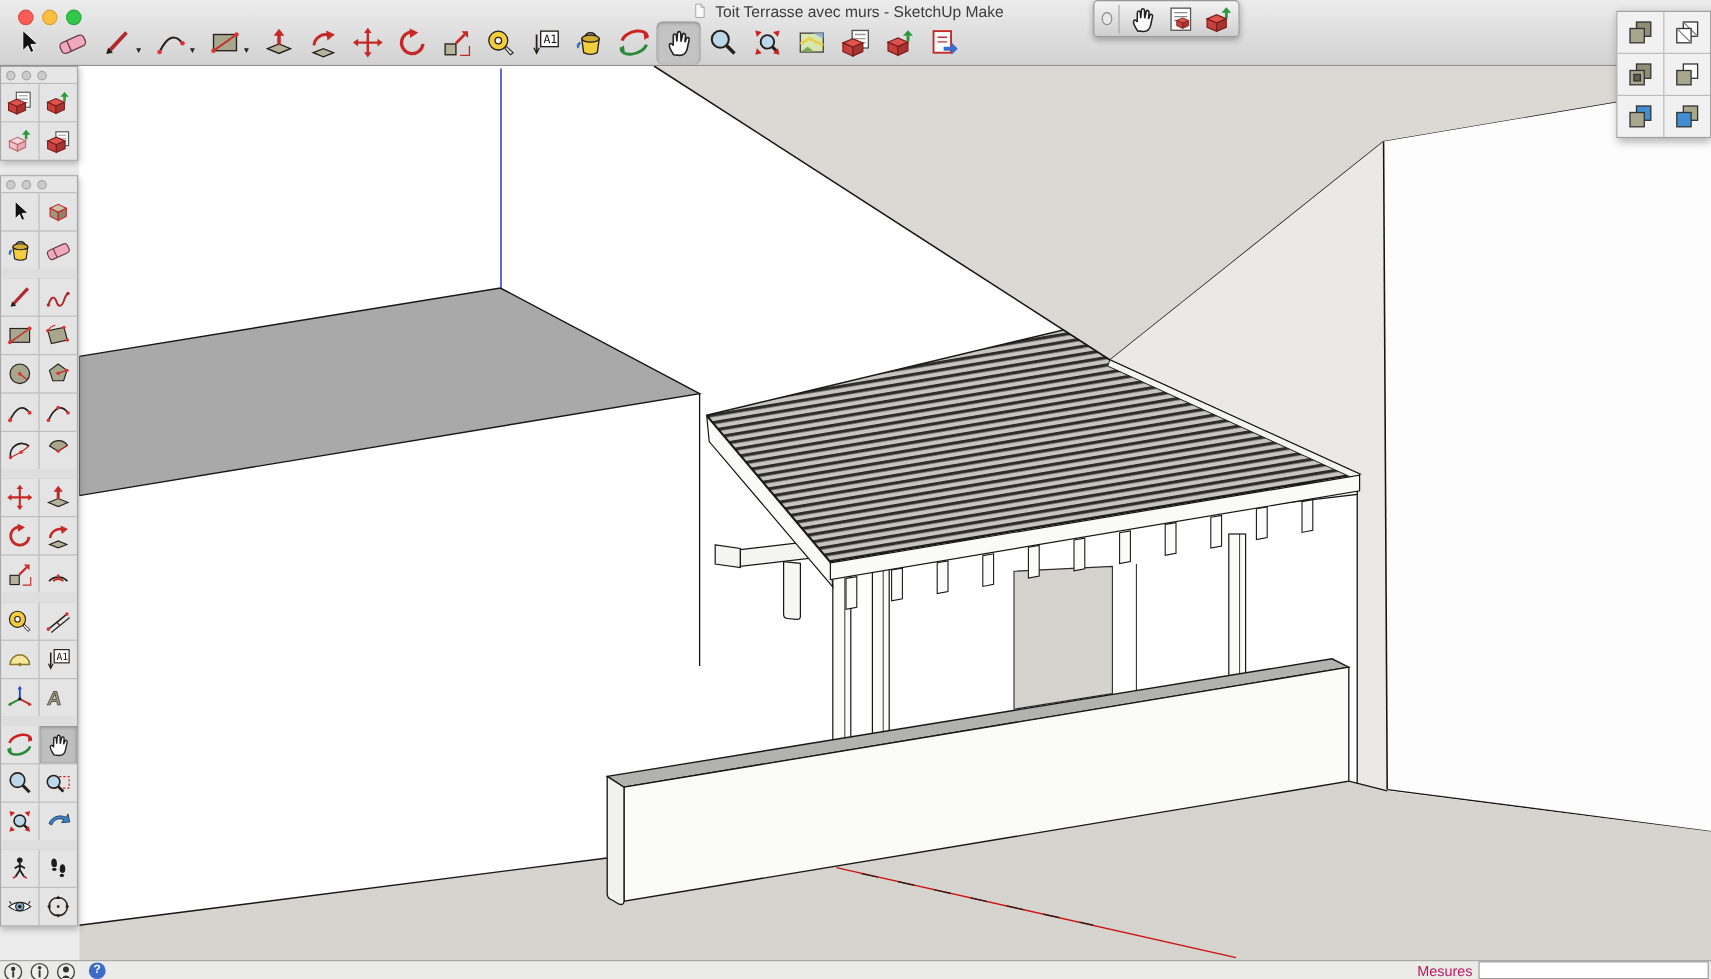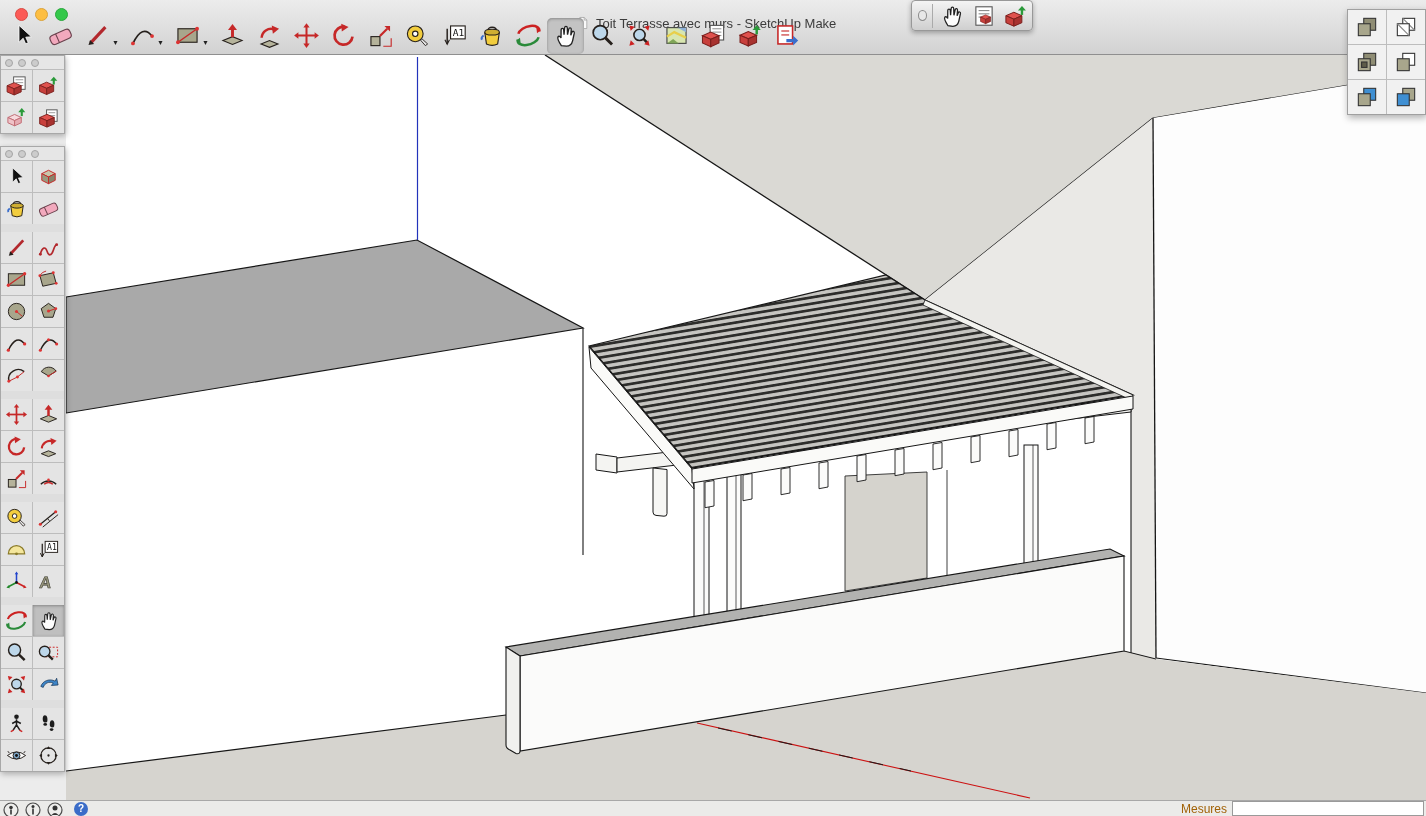--- a/index.html
+++ b/index.html
@@ -6,21 +6,21 @@
   body{width:1426px;height:816px;overflow:hidden;position:relative;background:#fff;
        font-family:"Liberation Sans",sans-serif;-webkit-font-smoothing:antialiased}
   
   .chrome{position:absolute;left:0;top:0;width:1426px;height:55px;z-index:4;
           background:linear-gradient(#ececec,#d2d2d2);border-bottom:1px solid #8f8f8f;box-sizing:border-box}
   .traffic{position:absolute;left:15px;top:8px;display:flex;gap:7px}
   .light{width:13px;height:13px;border-radius:50%;box-sizing:border-box}
   .l-red{background:#fc5b57;border:1px solid #d94c44}
   .l-yel{background:#fdbe41;border:1px solid #dba33a}
   .l-grn{background:#34c84a;border:1px solid #2aa83d}
-  .title-wrap{position:absolute;left:576px;top:15px;height:16px;display:flex;align-items:center;gap:6px;
+  .title-wrap{position:absolute;left:576px;top:1px;height:16px;display:flex;align-items:center;gap:6px;
               font-size:13px;color:#3c3c3c;white-space:nowrap}
   #toolbar{position:absolute;left:5px;top:17px;height:37px;display:flex;align-items:center}
   .tbtn{height:36px;display:flex;align-items:center;justify-content:center;border-radius:5px;padding:0 5px}
   .tbtn.active{background:#c3c3c3;box-shadow:inset 0 1px 3px rgba(0,0,0,.3)}
   .ic27{width:27px;height:27px}
   .dd{font-size:7px;color:#222;margin-left:1px;align-self:flex-end;margin-bottom:8px}
   
   .left-col{position:absolute;left:0;top:55px;width:66px;height:745px;background:#ececec;z-index:1}
   .palette{position:absolute;background:#dedede;border:1px solid #a8a8a8;box-shadow:1px 2px 6px rgba(0,0,0,.28);
            z-index:3;box-sizing:border-box}
@@ -47,21 +47,21 @@
   #palette-styles .pgrid{grid-template-columns:38px 38px}
   #palette-styles .pcell{width:38px;height:34px;background:#f1f1f1}
   
   #statusbar{position:absolute;left:0;top:800px;width:1426px;height:16px;background:#ebebe9;
              border-top:1px solid #a8a8a8;display:flex;align-items:center;z-index:7;box-sizing:border-box;
              font-size:12px;color:#1c1c1c}
   .sb-help{width:14px;height:14px;border-radius:50%;background:#3a6cc8;color:#fff;font-size:10px;font-weight:bold;
            text-align:center;line-height:14px;margin:0 7px 0 8px;flex:none}
   .sb-msg{white-space:nowrap}
   .sb-spacer{flex:1}
-  .sb-mes{color:#a16207;margin-right:5px;white-space:nowrap}
+  .sb-mes{color:#be185d;margin-right:5px;white-space:nowrap}
   .sb-input{width:184px;height:13px;border:1px solid #9a9a9a;background:#fff;font-size:11px;padding:0 3px;
             margin-right:2px;flex:none;font-family:"Liberation Sans",sans-serif}
   
   #scene{position:absolute;left:66px;top:55px;z-index:0;background:#fff}
   .hidden-defs{position:absolute;width:0;height:0;overflow:hidden}
 </style>
 </head>
 <body>
 
 <svg class="hidden-defs" xmlns="http://www.w3.org/2000/svg">

